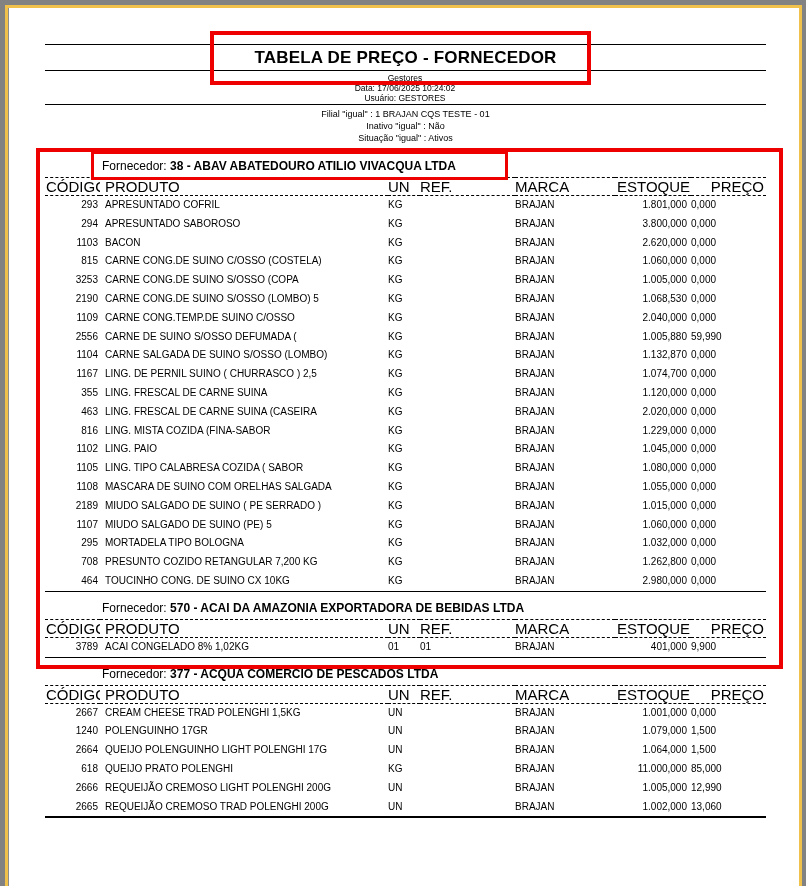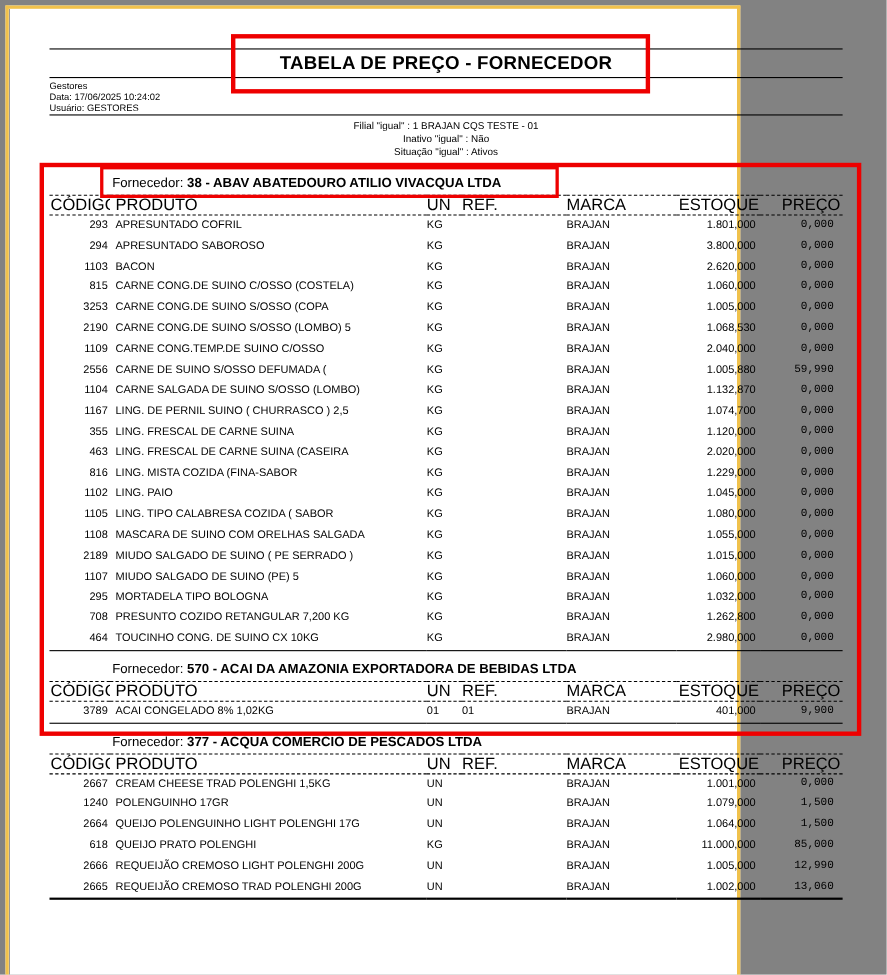--- a/index.html
+++ b/index.html
@@ -7,39 +7,39 @@
   body {
     width: 806px; height: 886px;
     background: #828282;
     position: relative;
     overflow: hidden;
     font-family: "Liberation Sans", sans-serif;
     color: #000;
   }
   .window {
     position: absolute; left: 5px; top: 5px;
-    width: 668px; height: 881px;
+    width: 797px; height: 881px;
     background: #ffffff;
     border: 3px solid #f0c14b;
     border-bottom: none;
     box-shadow: inset 1px 0 0 #8c8c8c;
   }
   .report {
     position: absolute; left: 37px; top: 0; width: 721px;
   }
   .rule-top { margin-top: 36px; border-top: 1px solid #000; height: 0; }
   .title-band {
     height: 26px;
     border-bottom: 1px solid #000;
     display: flex; align-items: center; justify-content: center;
   }
   .report-title { font-size: 17px; font-weight: bold; letter-spacing: 0.2px; }
   .meta-band {
     border-bottom: 1px solid #000;
-    text-align: left;
+    text-align: center;
     font-size: 8.5px; line-height: 10px;
     padding: 2px 1px 1px 0;
   }
   .filters {
     text-align: center;
     font-size: 9px; line-height: 12px;
     padding-top: 3px;
   }
   .supplier-header {
     padding: 9px 0 4px 57px;
@@ -72,21 +72,21 @@
     padding: 0;
     line-height: 18.8px;
     white-space: nowrap; overflow: hidden;
   }
   th.c-codigo { padding-left: 1px; }
   th.c-produto, td.c-produto { padding-left: 5px; }
   th.c-estoque { padding-left: 2px; }
   th.c-preco { text-align: right; padding-right: 2px; }
   td.c-codigo { text-align: right; padding-right: 2px; }
   td.c-estoque { text-align: right; padding-right: 4px; }
-  td.c-preco { text-align: right; padding-right: 8px; font-family: Liberation Mono, monospace; }
+  td.c-preco { text-align: left; padding-right: 8px; }
   
   .anno {
     position: absolute;
     border: 4px solid #ee0000;
     pointer-events: none;
     background: transparent;
   }
   .anno-title { left: 210px; top: 31px; width: 381px; height: 54px; }
   .anno-supplier1 { left: 36px; top: 148px; width: 747px; height: 521px; }
   .anno-supplier1-label { left: 91px; top: 151px; width: 417px; height: 29px; border-width: 3px; }

